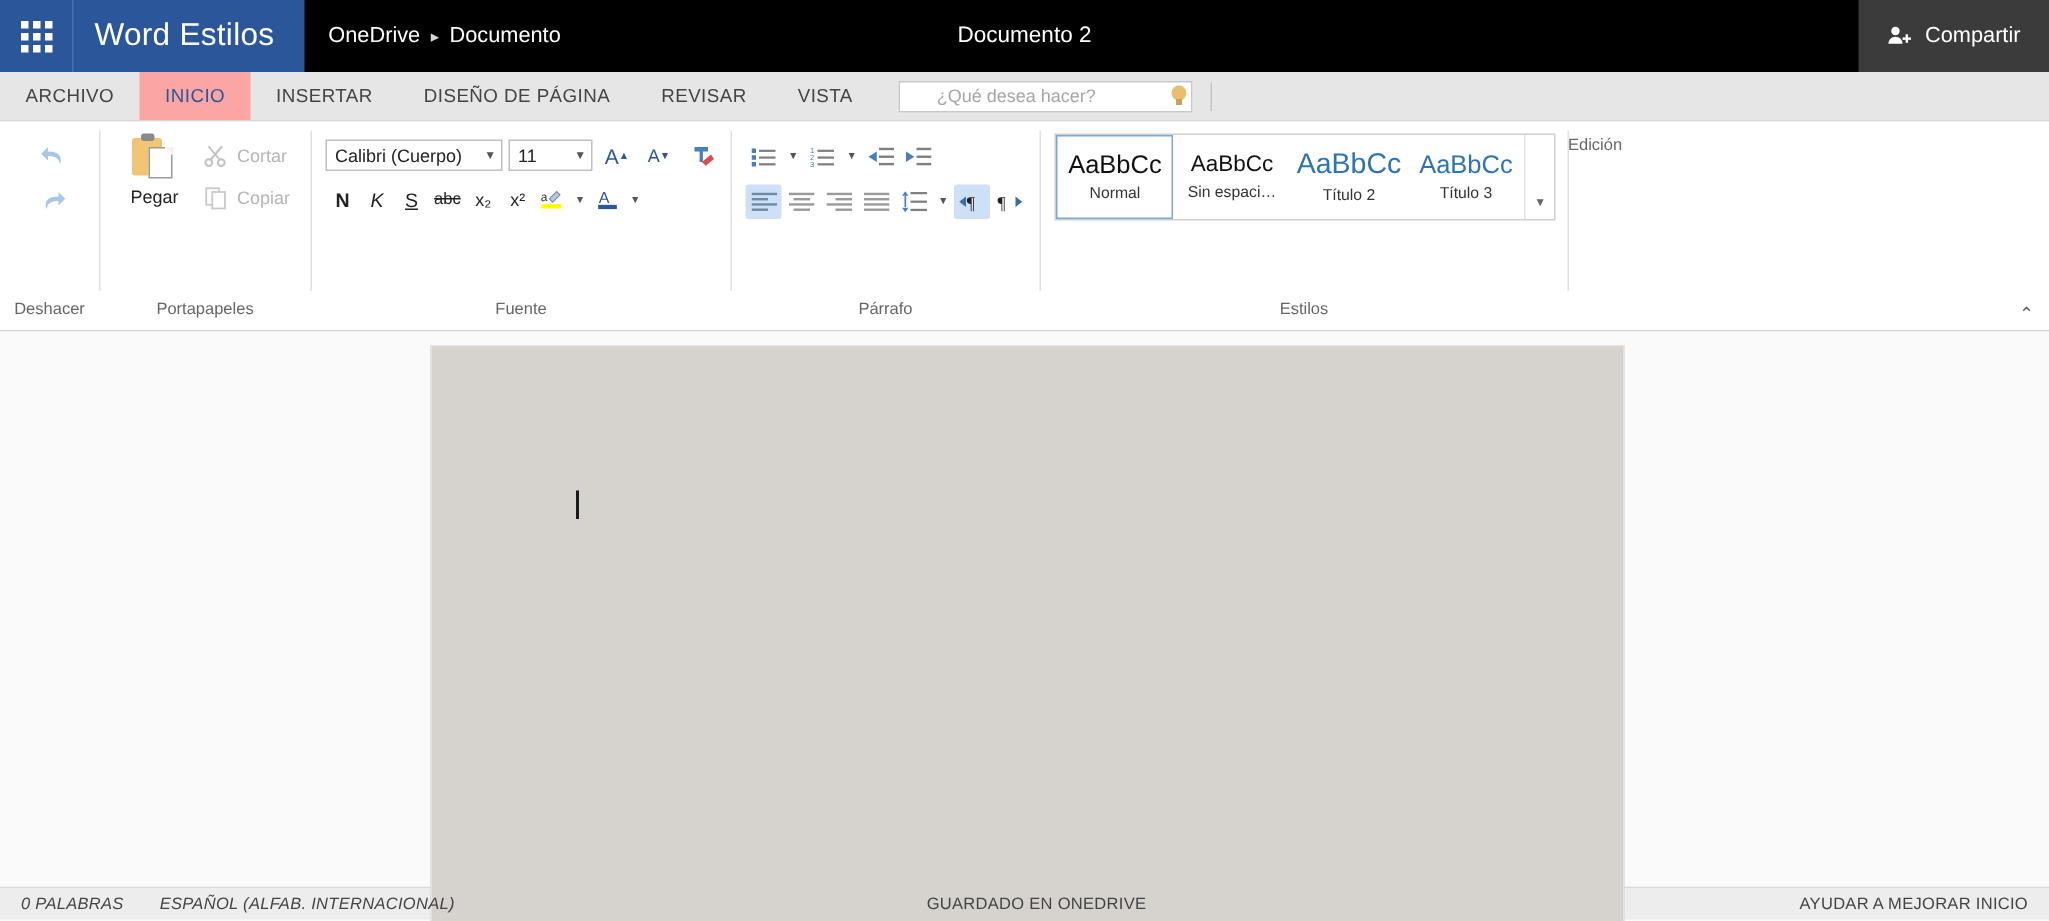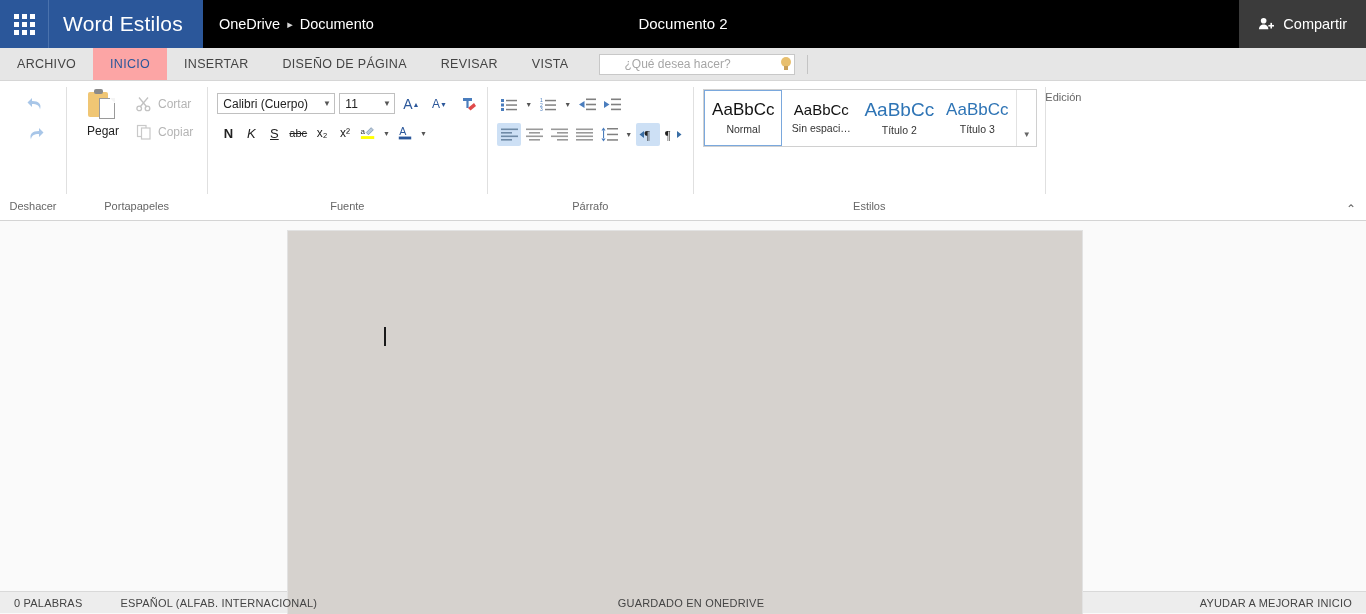--- a/index.html
+++ b/index.html
@@ -272,21 +272,21 @@
   
   .statusbar {
     height: 22px;
     background: #ededed;
     border-top: 1px solid #d9d9d9;
     display: flex; align-items: center;
     font-size: 11px; color: #444444;
     letter-spacing: .2px;
     padding: 0 14px;
   }
-  .statusbar .seg { padding-right: 38px; white-space: nowrap; cursor: pointer; }
+  .statusbar .seg { padding-right: 24px; white-space: nowrap; cursor: pointer; font-style: italic; }
   .statusbar .mid { position: absolute; left: 16px; right: 0; text-align: center; pointer-events: none; }
   .status-wrap { position: relative; display: flex; align-items: center; width: 100%; }
   .statusbar .right { margin-left: auto; white-space: nowrap; cursor: pointer; }
 </style>
 </head>
 <body>
 
 <div class="titlebar">
   <div class="app-launcher">
     <span class="grid-icon">

